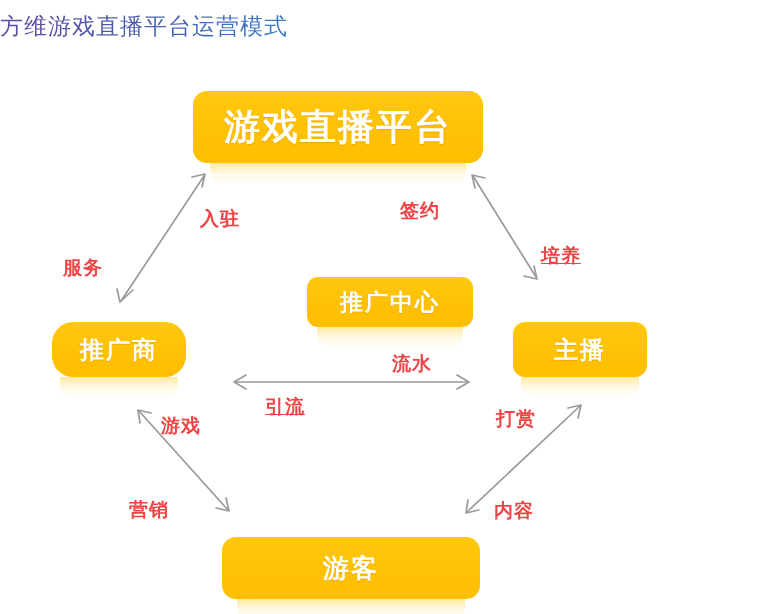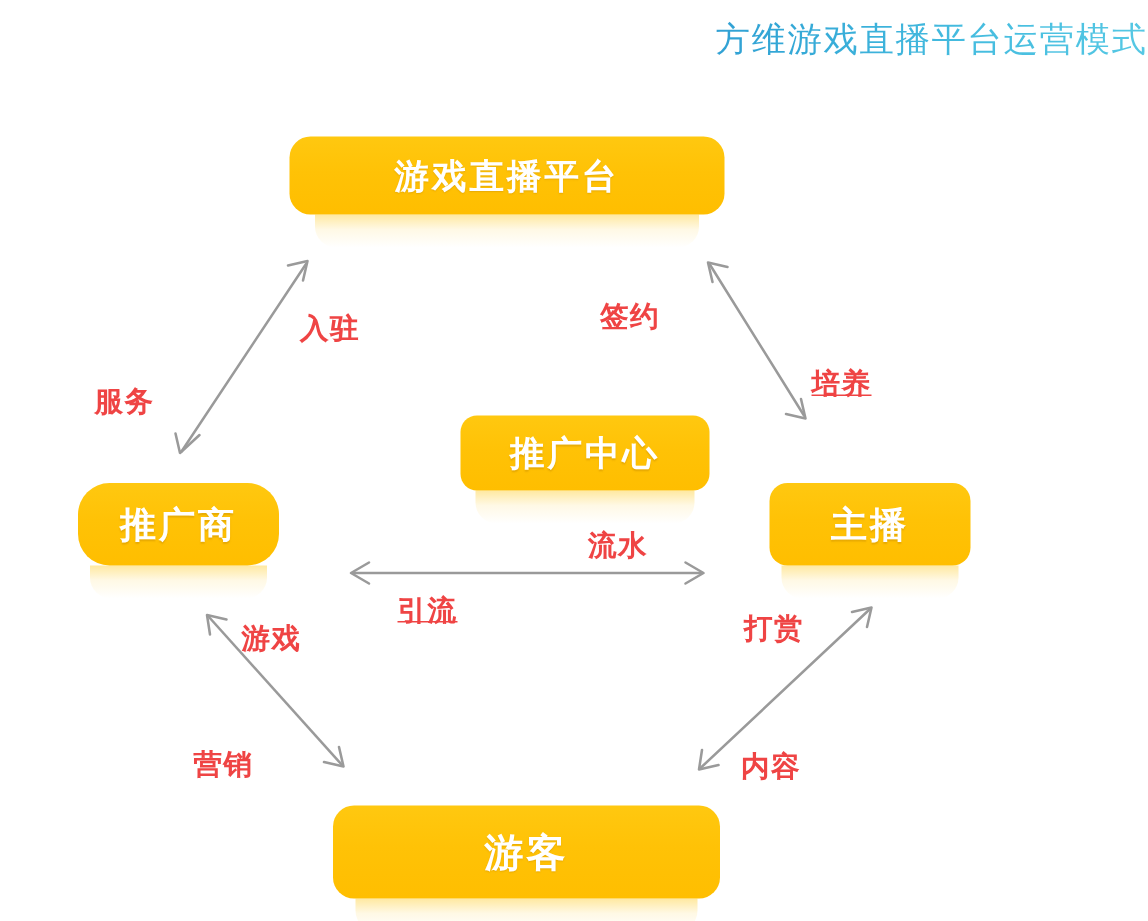--- a/index.html
+++ b/index.html
@@ -20,21 +20,21 @@
     width: 765px;
     height: 614px;
   }
 
   
   .diagram-title {
     position: absolute;
     left: 0;
     top: 11px;
     width: 765px;
-    text-align: right;
+    text-align: left;
     font-size: 23px;
     font-weight: 400;
     letter-spacing: 1px;
     background-image: linear-gradient(100deg,
         #5f4a9c 0%,
         #4f57ab 14%,
         #3f6fbe 30%,
         #2e93cf 50%,
         #33a7d6 68%,
         #45bcdf 84%,
@@ -81,22 +81,22 @@
     height: 22px;
     border-radius: 0 0 14px 14px;
     background-image: linear-gradient(180deg, rgba(255,196,6,0.38) 0%, rgba(255,203,40,0.12) 45%, rgba(255,255,255,0) 100%);
     pointer-events: none;
   }
 
   #node-platform {
     left: 193px;
     top: 91px;
     width: 290px;
-    height: 52px;
-    font-size: 23px;
+    height: 72px;
+    font-size: 36px;
     border-radius: 14px;
   }
   #node-promoter {
     left: 52px;
     top: 322px;
     width: 134px;
     height: 55px;
     font-size: 24px;
     border-radius: 21px;
   }

